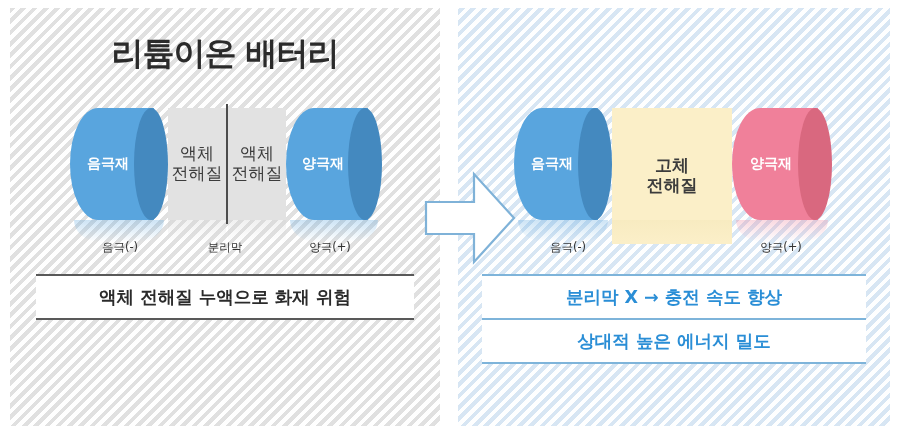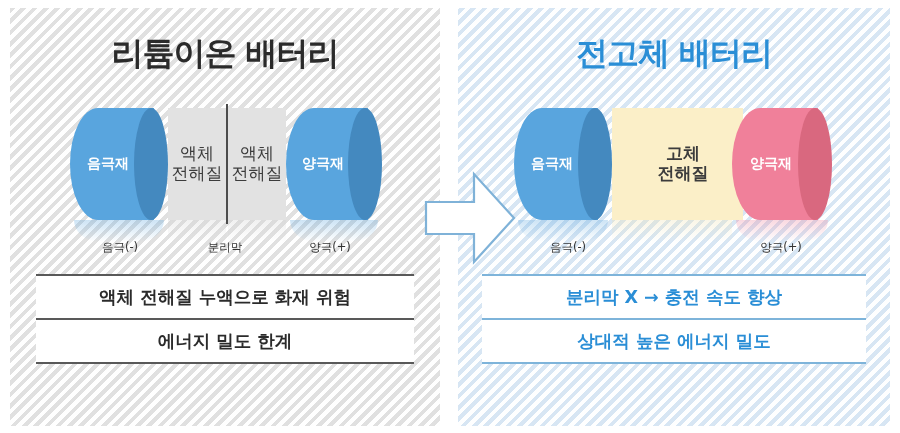--- a/index.html
+++ b/index.html
@@ -139,31 +139,30 @@
     font-weight: normal;
     color: #3c3c3c;
     line-height: 1.15;
     text-align: center;
   }
 
   
   .electrolyte-yellow {
     position: absolute;
     top: 0;
-    height: 112px;
+    height: 136px;
     background: #fbefc8;
     display: flex;
     align-items: center;
     justify-content: center;
     font-size: 17px;
     font-weight: bold;
     color: #3c3c3c;
     line-height: 1.15;
     text-align: center;
-    padding-left: 11px;
   }
 
   
   .separator-line {
     position: absolute;
     top: -4px;
     width: 2px;
     height: 120px;
     background: #4c4c4c;
     z-index: 4;
@@ -290,28 +289,26 @@
     </div>
 
     <div class="electrode-labels">
       <div class="electrode-label" style="left:60px; width:100px;">음극(-)</div>
       <div class="electrode-label" style="left:165px; width:100px;">분리막</div>
       <div class="electrode-label" style="left:270px; width:100px;">양극(+)</div>
     </div>
 
     <div class="feature-table feature-table-left">
       <div class="feature-row">액체 전해질 누액으로 화재 위험</div>
-      <div class="feature-row">에너지 밀도 한계</div>
     </div>
 
   </div>
 
   <div class="panel panel-right">
 
-    <div class="panel-title title-right">전고체 배터리</div>
 
     <div class="diagram diagram-right">
       <div class="battery-row battery-right">
 
         <div class="cyl cyl-blue" style="left:0px; width:98px;">
           <div class="body"></div>
           <div class="cap"></div>
           <div class="label">음극재</div>
         </div>
         <div class="reflect reflect-blue" style="left:4px; width:90px;"></div>

